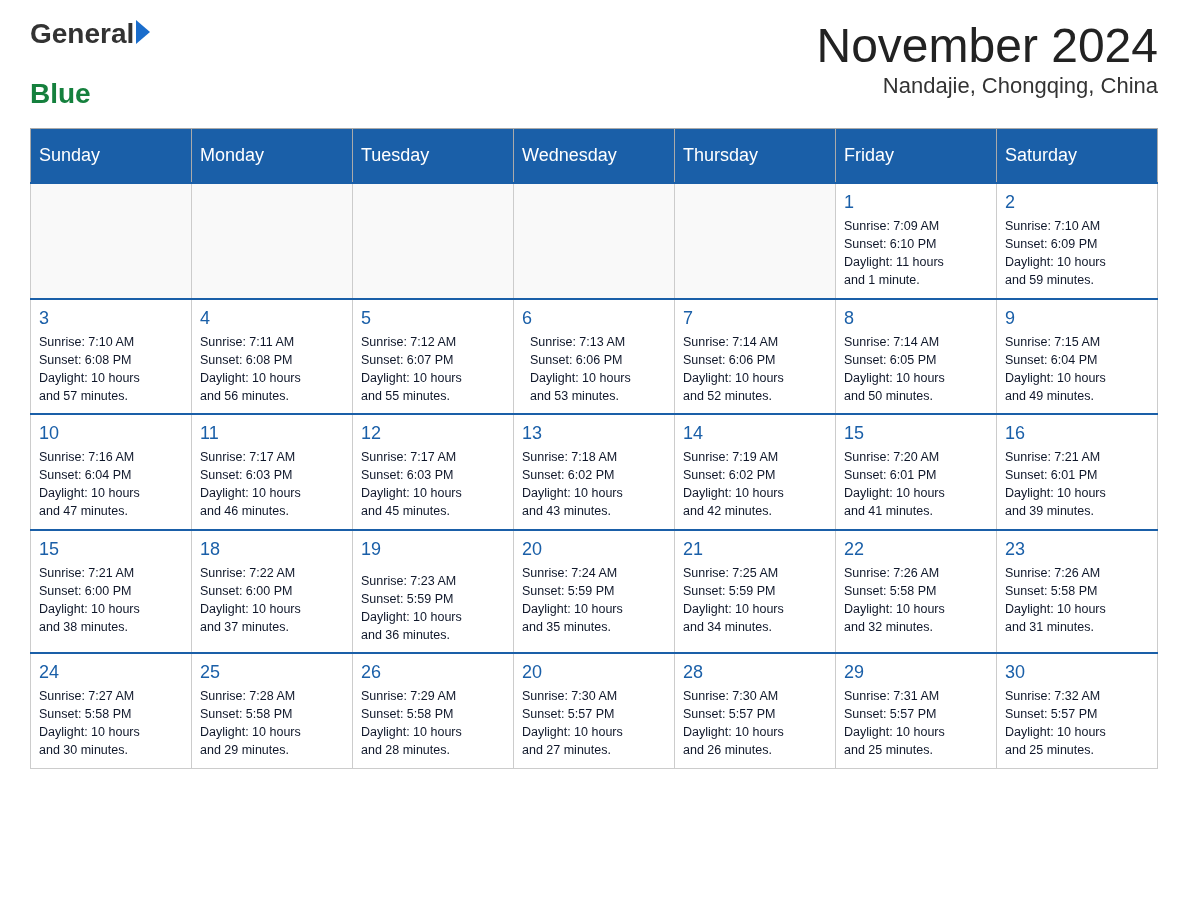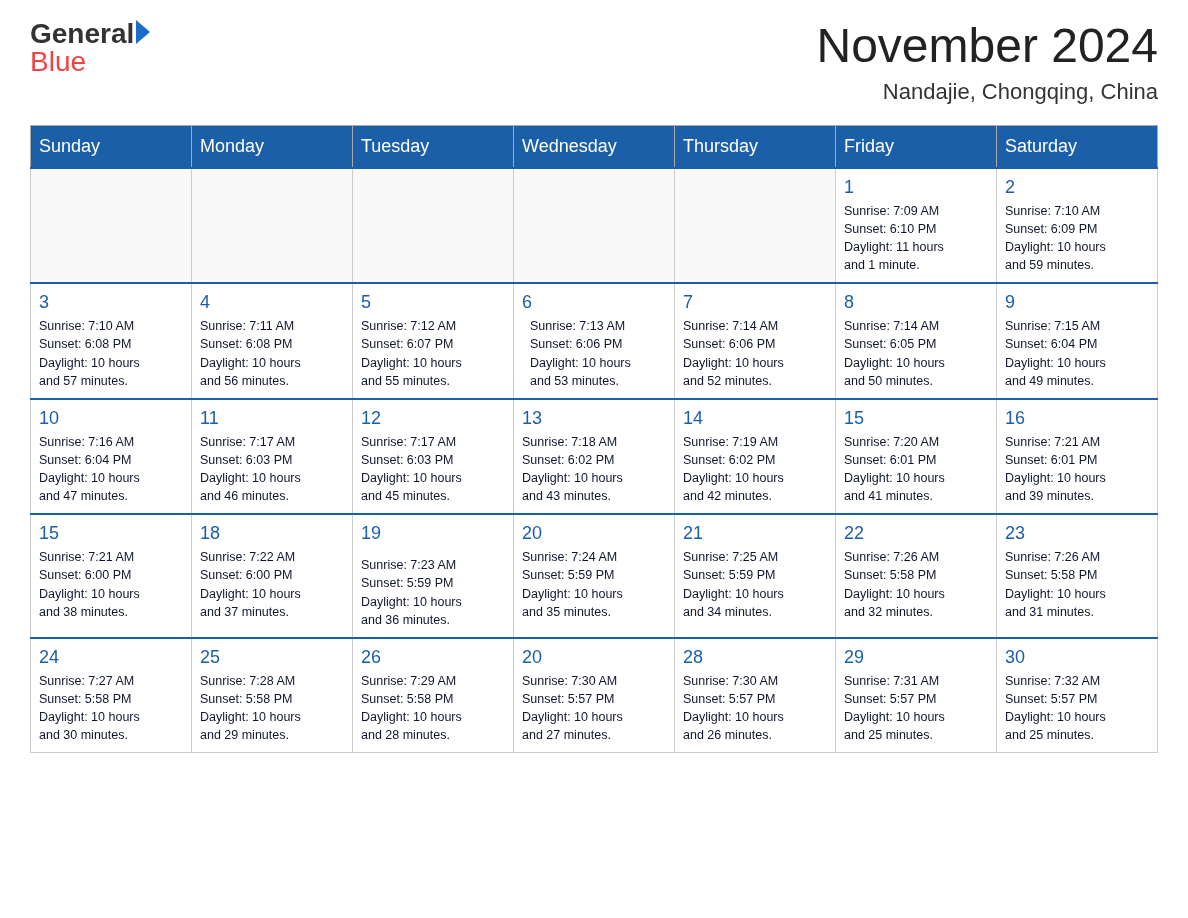--- a/index.html
+++ b/index.html
@@ -24,23 +24,24 @@
     }
     .logo-general {
       font-size: 28px;
       font-weight: bold;
       color: #333;
       letter-spacing: 0;
       line-height: 1;
     }
     .logo-blue {
       font-size: 28px;
-      font-weight: normal;
-      color: #ef4444;
+      font-weight: bold;
+      color: #15803d;
       line-height: 1;
+      margin-top: 32px;
     }
     .logo-arrow {
       display: inline-block;
       width: 0;
       height: 0;
       border-left: 14px solid #1a6dcc;
       border-top: 12px solid transparent;
       border-bottom: 12px solid transparent;
       vertical-align: middle;
       margin-left: 2px;
@@ -55,33 +56,32 @@
     }
     .month-title {
       font-size: 48px;
       font-weight: normal;
       color: #222;
       line-height: 1.1;
     }
     .location-title {
       font-size: 22px;
       color: #333;
-      margin-top: 6px;
     }
     .calendar {
       width: 100%;
       border-collapse: collapse;
       border: 1px solid #aaa;
     }
     .calendar th {
       background-color: #1a5fa8;
       color: #fff;
       font-size: 18px;
       font-weight: normal;
-      padding: 10px 8px;
+      padding: 16px 8px;
       text-align: left;
       border: 1px solid #aaa;
     }
     .calendar td {
       vertical-align: top;
       border: 1px solid #ccc;
       padding: 8px;
       width: calc(100% / 7);
       min-height: 120px;
     }

